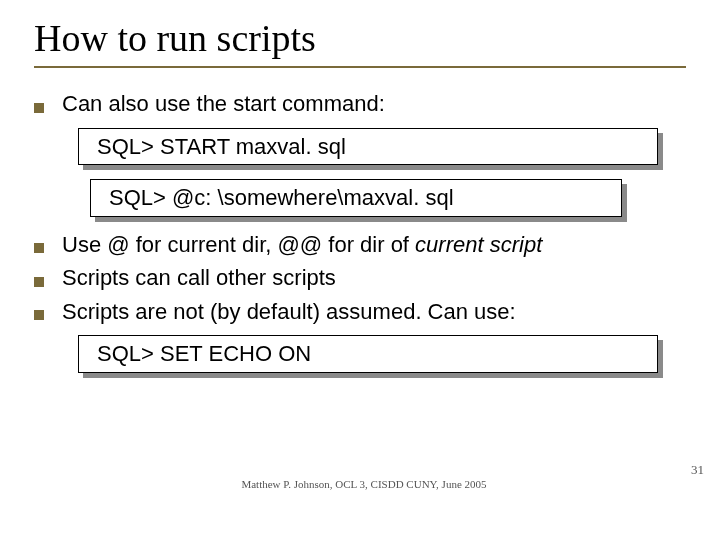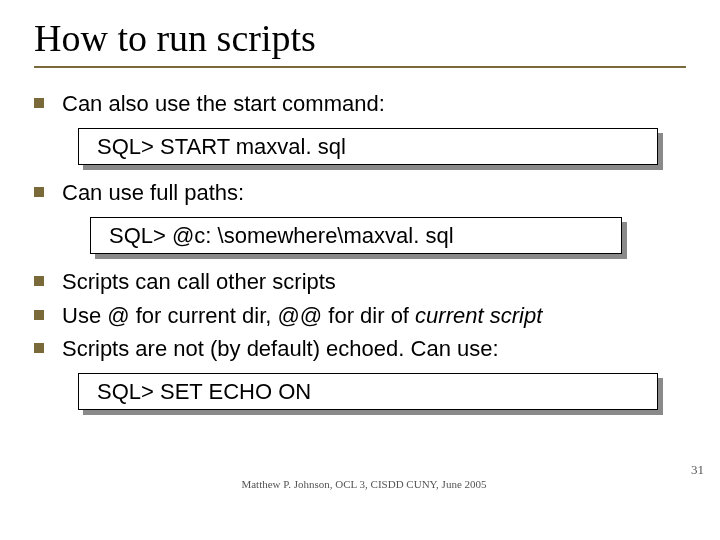--- a/index.html
+++ b/index.html
@@ -32,21 +32,21 @@
     margin: 0;
     font-weight: normal;
   }
   .content {
     font-size: 22px;
     color: #000;
     line-height: 1.25;
   }
   .row {
     display: flex;
-    align-items: flex-start;
+    align-items: center;
     margin: 6px 0;
   }
   .bullet-sq {
     width: 10px;
     height: 10px;
     background: #7a6a3a;
     flex: 0 0 10px;
     margin-top: 8px;
     margin-right: 18px;
   }
@@ -113,43 +113,39 @@
     <div class="row">
       <span class="bullet-sq"></span>
       <span class="bullet-text">Can also use the start command:</span>
     </div>
 
     <div class="codebox-wrap">
       <div class="codebox-shadow"></div>
       <div class="codebox">SQL&gt; START maxval. sql</div>
     </div>
 
-    <div class="row">
-      <span class="bullet-sq"></span>
-      <span class="bullet-text">Can use full paths:</span>
-    </div>
 
     <div class="codebox-wrap indent2">
       <div class="codebox-shadow"></div>
       <div class="codebox">SQL&gt; @c: \somewhere\maxval. sql</div>
     </div>
 
     <div class="row">
       <span class="bullet-sq"></span>
-      <span class="bullet-text">Scripts can call other scripts</span>
-    </div>
-    <div class="row">
-      <span class="bullet-sq"></span>
       <span class="bullet-text">
         <span>Use @ for current dir, @@ for dir of </span><span class="italic">current script</span>
       </span>
     </div>
     <div class="row">
       <span class="bullet-sq"></span>
-      <span class="bullet-text">Scripts are not (by default) echoed. Can use:</span>
+      <span class="bullet-text">Scripts can call other scripts</span>
+    </div>
+    <div class="row">
+      <span class="bullet-sq"></span>
+      <span class="bullet-text">Scripts are not (by default) assumed. Can use:</span>
     </div>
 
     <div class="codebox-wrap">
       <div class="codebox-shadow"></div>
       <div class="codebox">SQL&gt; SET ECHO ON</div>
     </div>
 
   </div>
 
   <div class="footer">Matthew P. Johnson, OCL 3, CISDD CUNY, June 2005</div>

